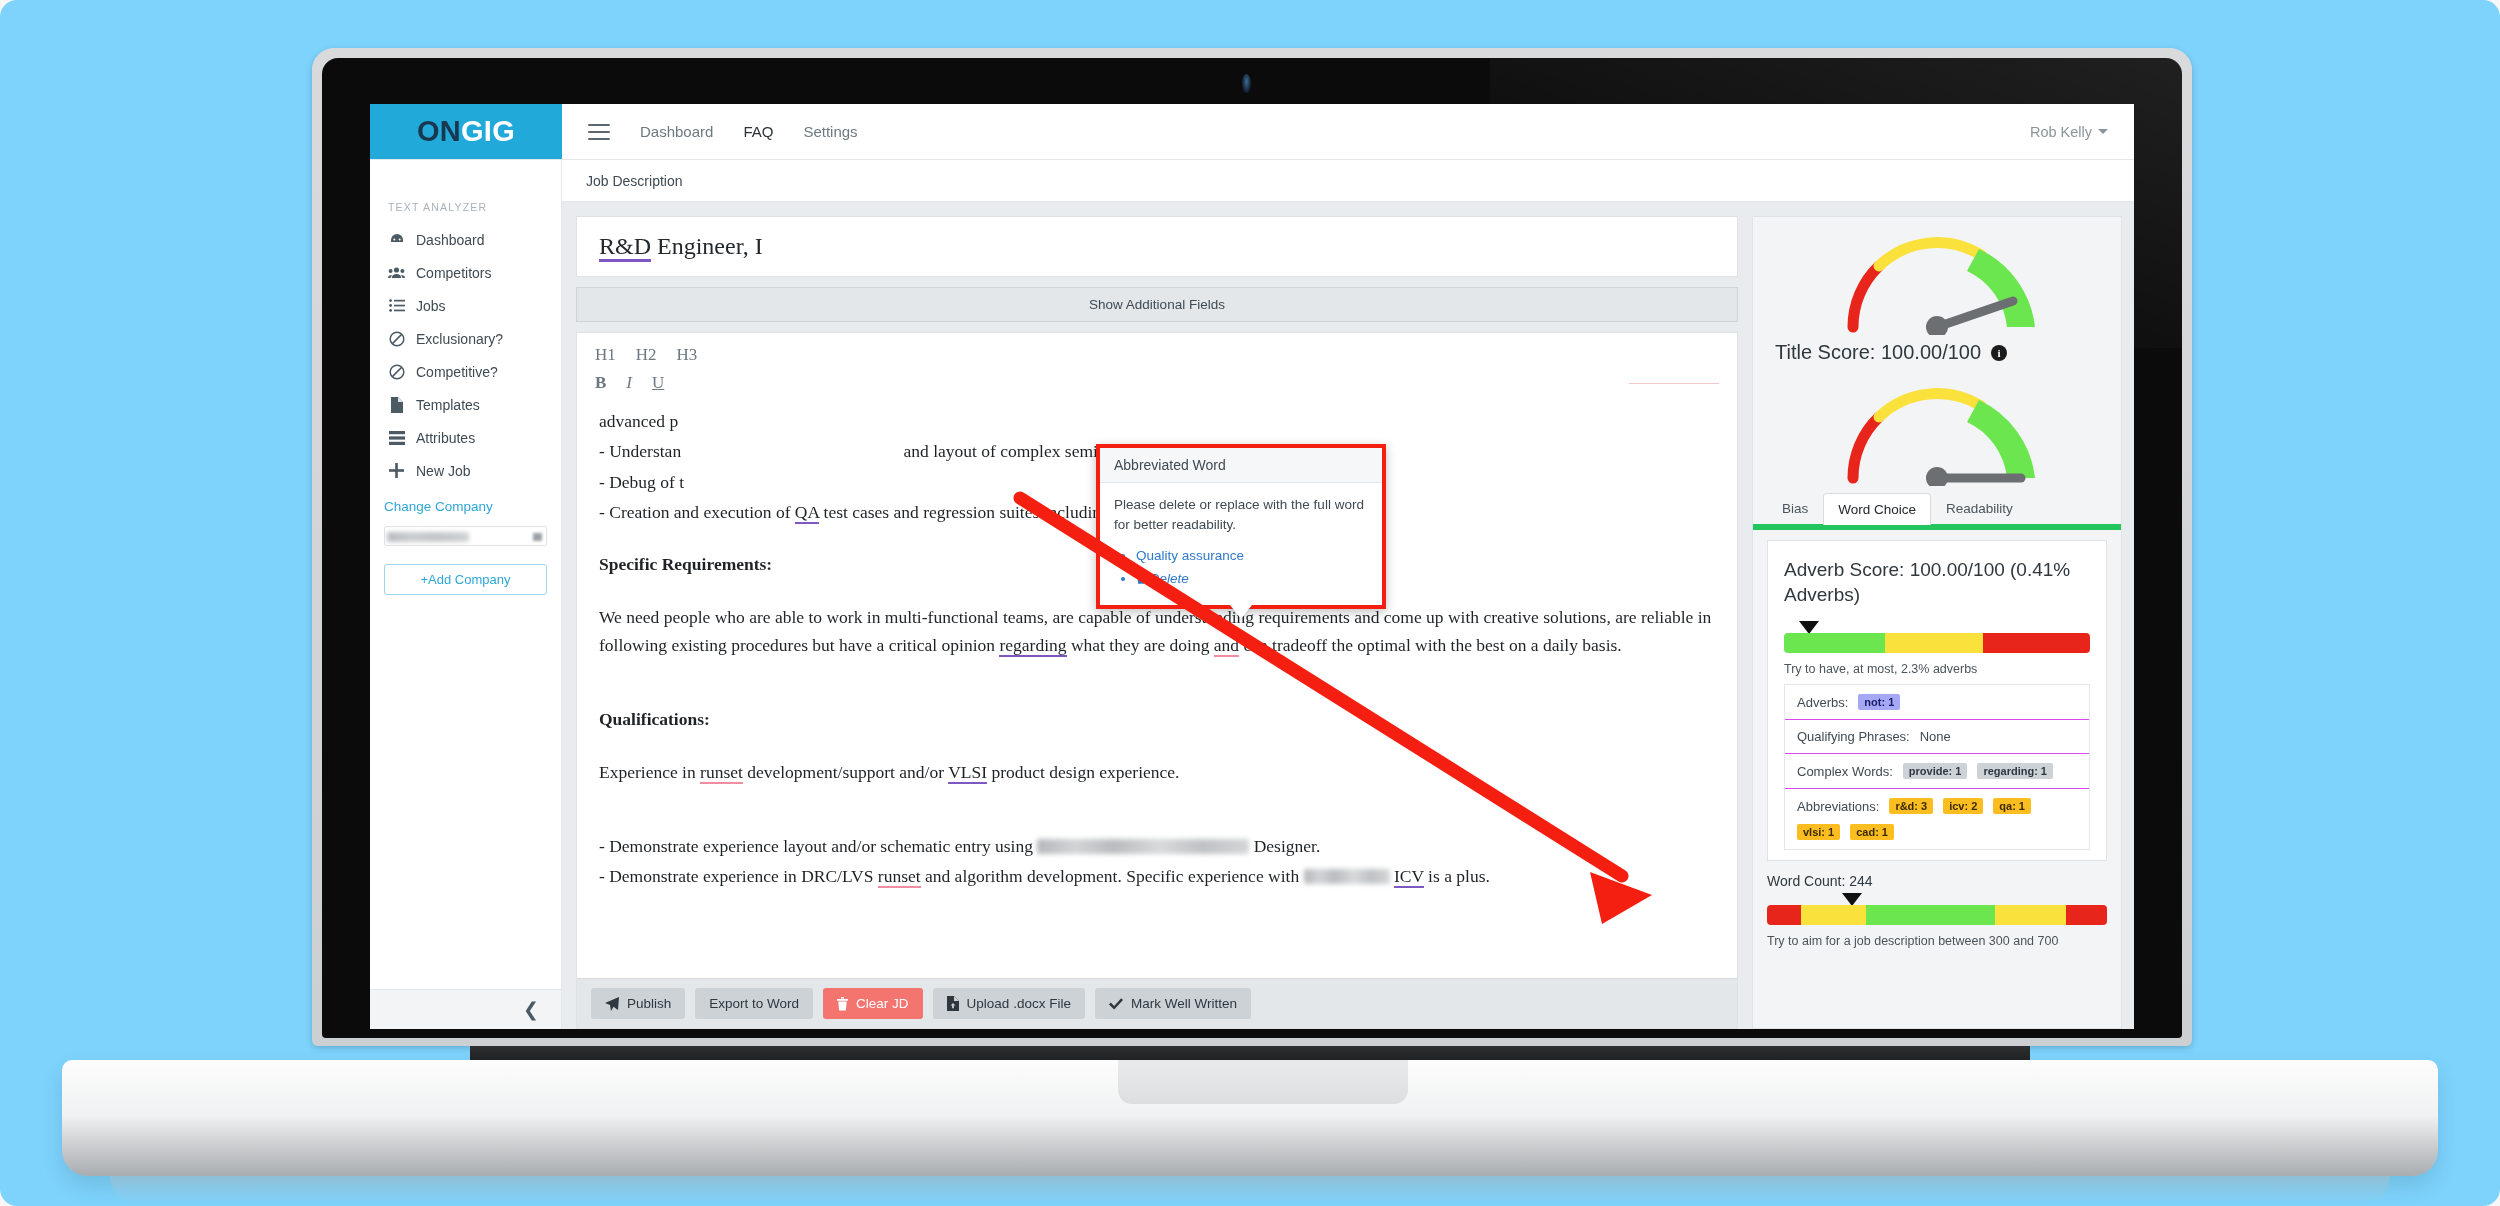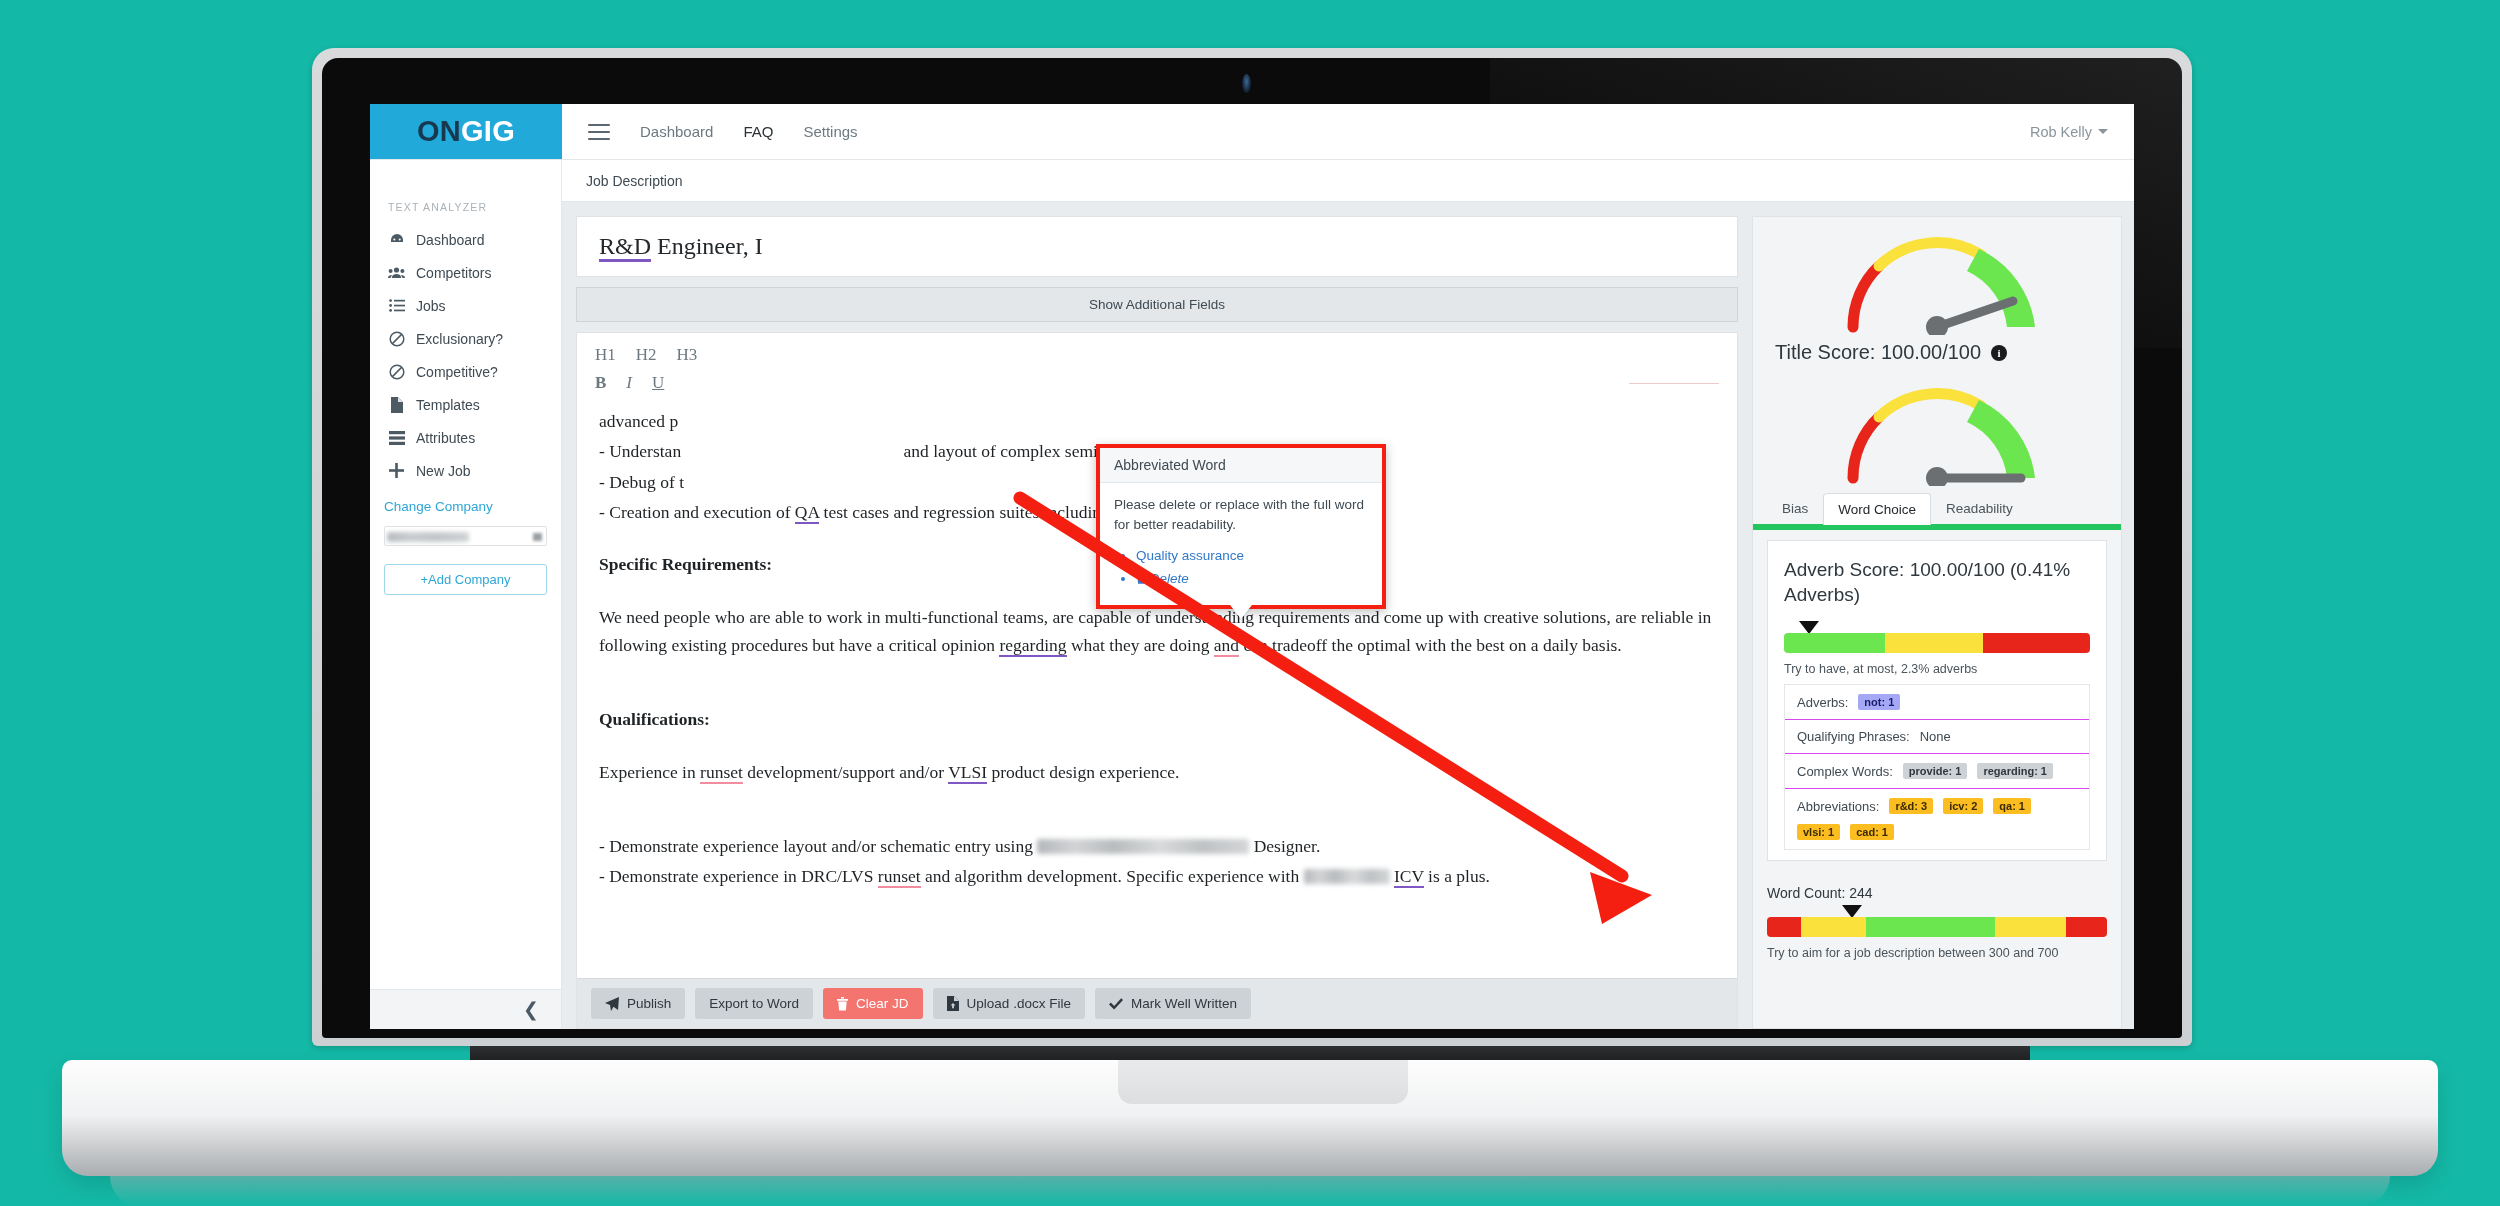--- a/index.html
+++ b/index.html
@@ -4,21 +4,21 @@
 <style>
   * { box-sizing: border-box; margin: 0; padding: 0; }
   html, body { width: 2500px; height: 1206px; overflow: hidden; }
   body {
     background: #f7f7f7;
     font-family: "Liberation Sans", sans-serif;
     position: relative;
   }
 
   
-  #laptop-scene { position: absolute; inset: 0; background: #14b8a6; }
+  #laptop-scene { position: absolute; inset: 0; background: #7dd3fc; border-radius: 17px; }
 
   .laptop-lid {
     position: absolute;
     left: 312px; top: 48px;
     width: 1880px; height: 998px;
     background: linear-gradient(180deg,#d8dadc 0%,#cdd0d2 100%);
     border-radius: 22px 22px 6px 6px;
     box-shadow: 0 2px 6px rgba(0,0,0,.18);
   }
   .laptop-bezel {
@@ -157,21 +157,21 @@
   .gauge-wrap { display:flex; flex-direction:column; align-items:center; padding-top:10px; }
   .gauge { position:relative; width:240px; height:108px; }
   .gauge svg { display:block; }
   .score-line { width:100%; padding:6px 0 4px 22px; font-size:20px; color:#2f383e; display:flex; align-items:center; gap:10px; }
   .info-dot { width:16px; height:16px; border-radius:50%; background:#1b1b1b; color:#fff; font-size:11px; font-weight:bold; display:inline-flex; align-items:center; justify-content:center; font-family:"Liberation Serif", serif; }
 
   .tabs { display:flex; gap:0; padding:6px 14px 0 14px; border-bottom:6px solid #22c55e; }
   .tab { font-size:13.5px; color:#4a545b; padding:8px 14px; cursor:pointer; border:1px solid transparent; border-bottom:none; }
   .tab.active { background:#fff; border-color:#d9dde0; border-radius:4px 4px 0 0; position:relative; top:1px; color:#23282c; }
 
-  .tab-panel { margin:10px 14px 12px 14px; background:#fff; border:1px solid #dfe3e6; padding:16px 16px 10px 16px; flex:0 0 auto; }
+  .tab-panel { margin:10px 14px 0 14px; background:#fff; border:1px solid #dfe3e6; padding:16px 16px 10px 16px; flex:0 0 auto; }
   .panel-head { font-size:19px; color:#2f383e; line-height:1.32; margin-bottom:14px; }
   .meter { position:relative; height:20px; display:flex; border-radius:4px; overflow:hidden; }
   .meter .seg { height:100%; }
   .meter-wrap { position:relative; padding-top:12px; }
   .marker { position:absolute; top:0; width:0;height:0;border-left:10px solid transparent;border-right:10px solid transparent;border-top:13px solid #111; }
   .hint { font-size:12.5px; color:#4a545b; margin-top:9px; }
 
   .metric-table { margin-top:8px; border:1px solid #e4e7ea; }
   .metric-row { display:flex; align-items:center; gap:10px; padding:9px 12px; border-bottom:1px solid #d946ef; font-size:13px; color:#3f4a52; flex-wrap:wrap; }
   .metric-row:last-child { border-bottom:none; }

